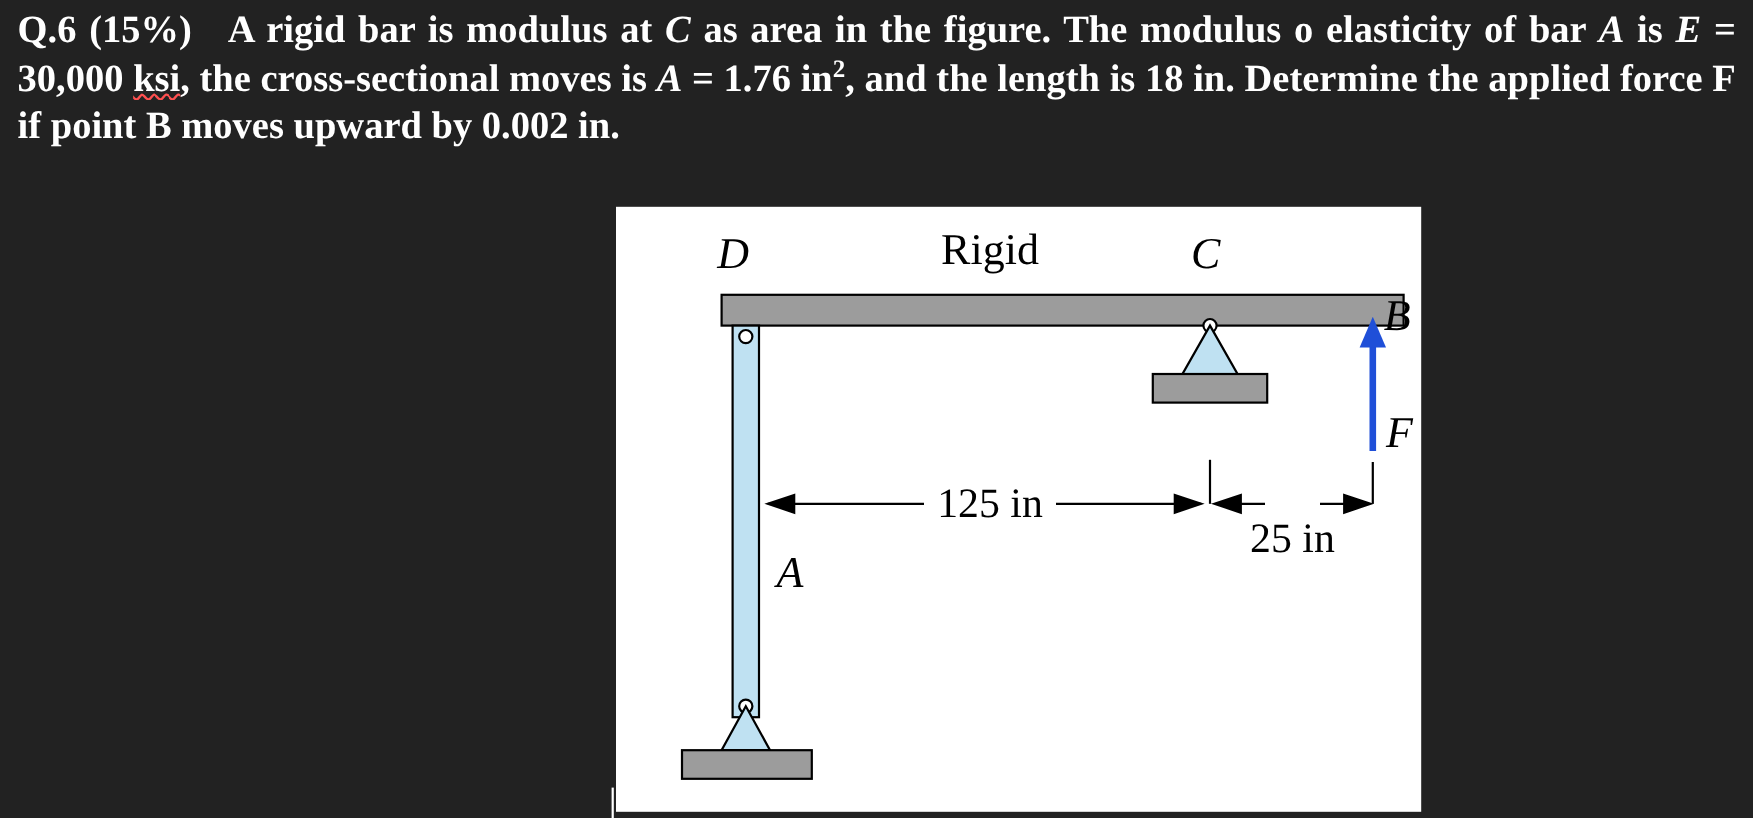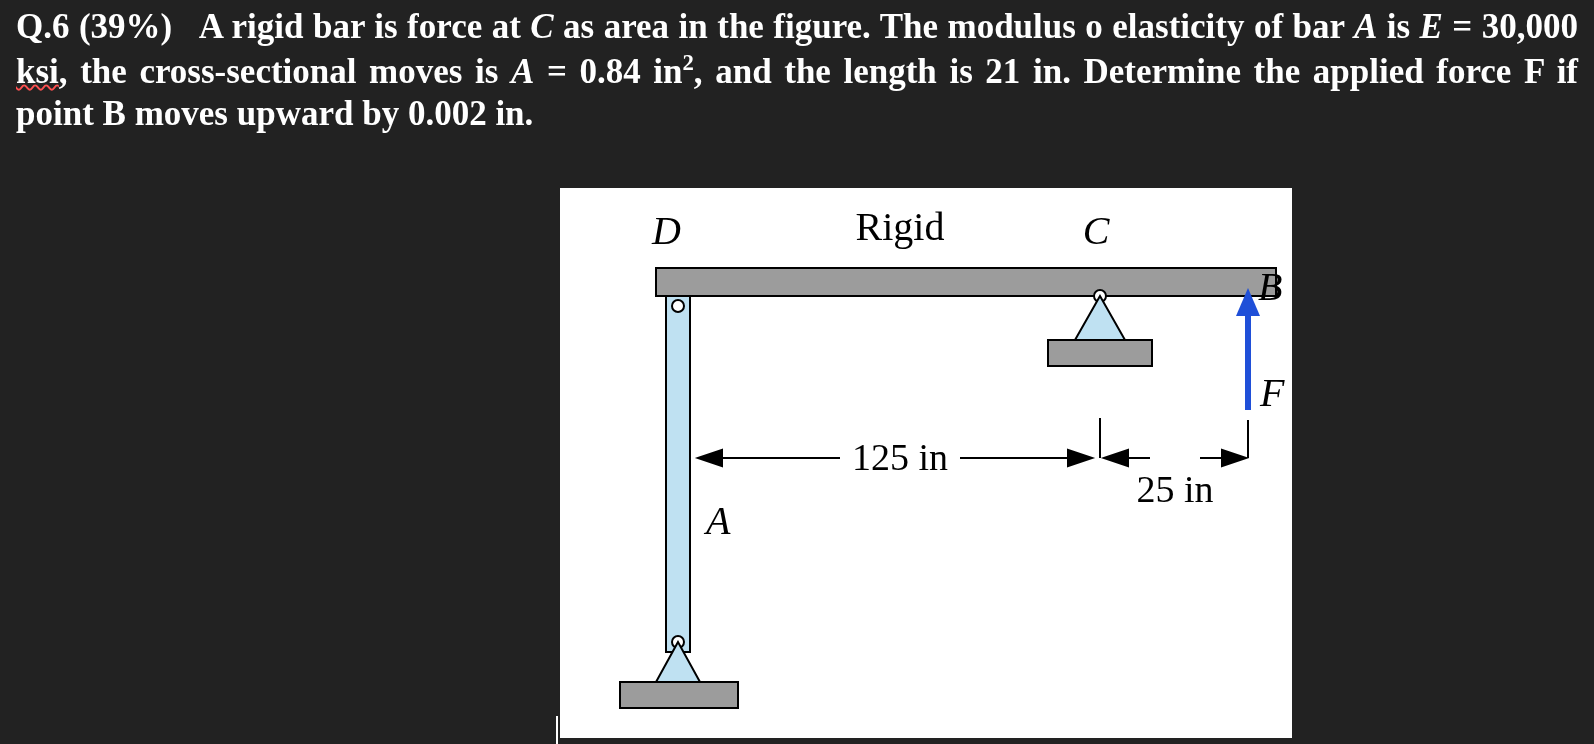--- a/index.html
+++ b/index.html
@@ -43,25 +43,25 @@
     height: 28px;
     background: #fff;
   }
 </style>
 </head>
 <body>
 
 <div class="question">
   <span>Q.6</span>
   <span> </span>
-  <span class="q-weight">(39%)</span>
+  <span class="q-weight">(15%)</span>
   <span>&nbsp; </span>
-  <span>A rigid bar is force at </span><span class="ital">C</span><span> as area in the figure. The modulus o elasticity of</span>
+  <span>A rigid bar is modulus at </span><span class="ital">C</span><span> as area in the figure. The modulus o elasticity of</span>
   <span> </span>
-  <span>bar </span><span class="ital">A</span><span> is </span><span class="ital">E</span><span> = 30,000 </span><span class="wavy">ksi</span><span>, the cross-sectional moves is </span><span class="ital">A</span><span> = 0.84 in</span><sup>2</sup><span>, and the length is 21 in.</span>
+  <span>bar </span><span class="ital">A</span><span> is </span><span class="ital">E</span><span> = 30,000 </span><span class="wavy">ksi</span><span>, the cross-sectional moves is </span><span class="ital">A</span><span> = 1.76 in</span><sup>2</sup><span>, and the length is 18 in.</span>
   <span> </span>
   <span>Determine the applied force F if point B moves upward by 0.002 in.</span>
 </div>
 
 <div class="figure-wrap">
   <svg viewBox="0 0 732 550" width="732" height="550">
 
     <defs>
       <pattern id="fill-gray" patternUnits="userSpaceOnUse" width="6" height="6">
         <rect width="6" height="6" fill="#9c9c9c"></rect>

